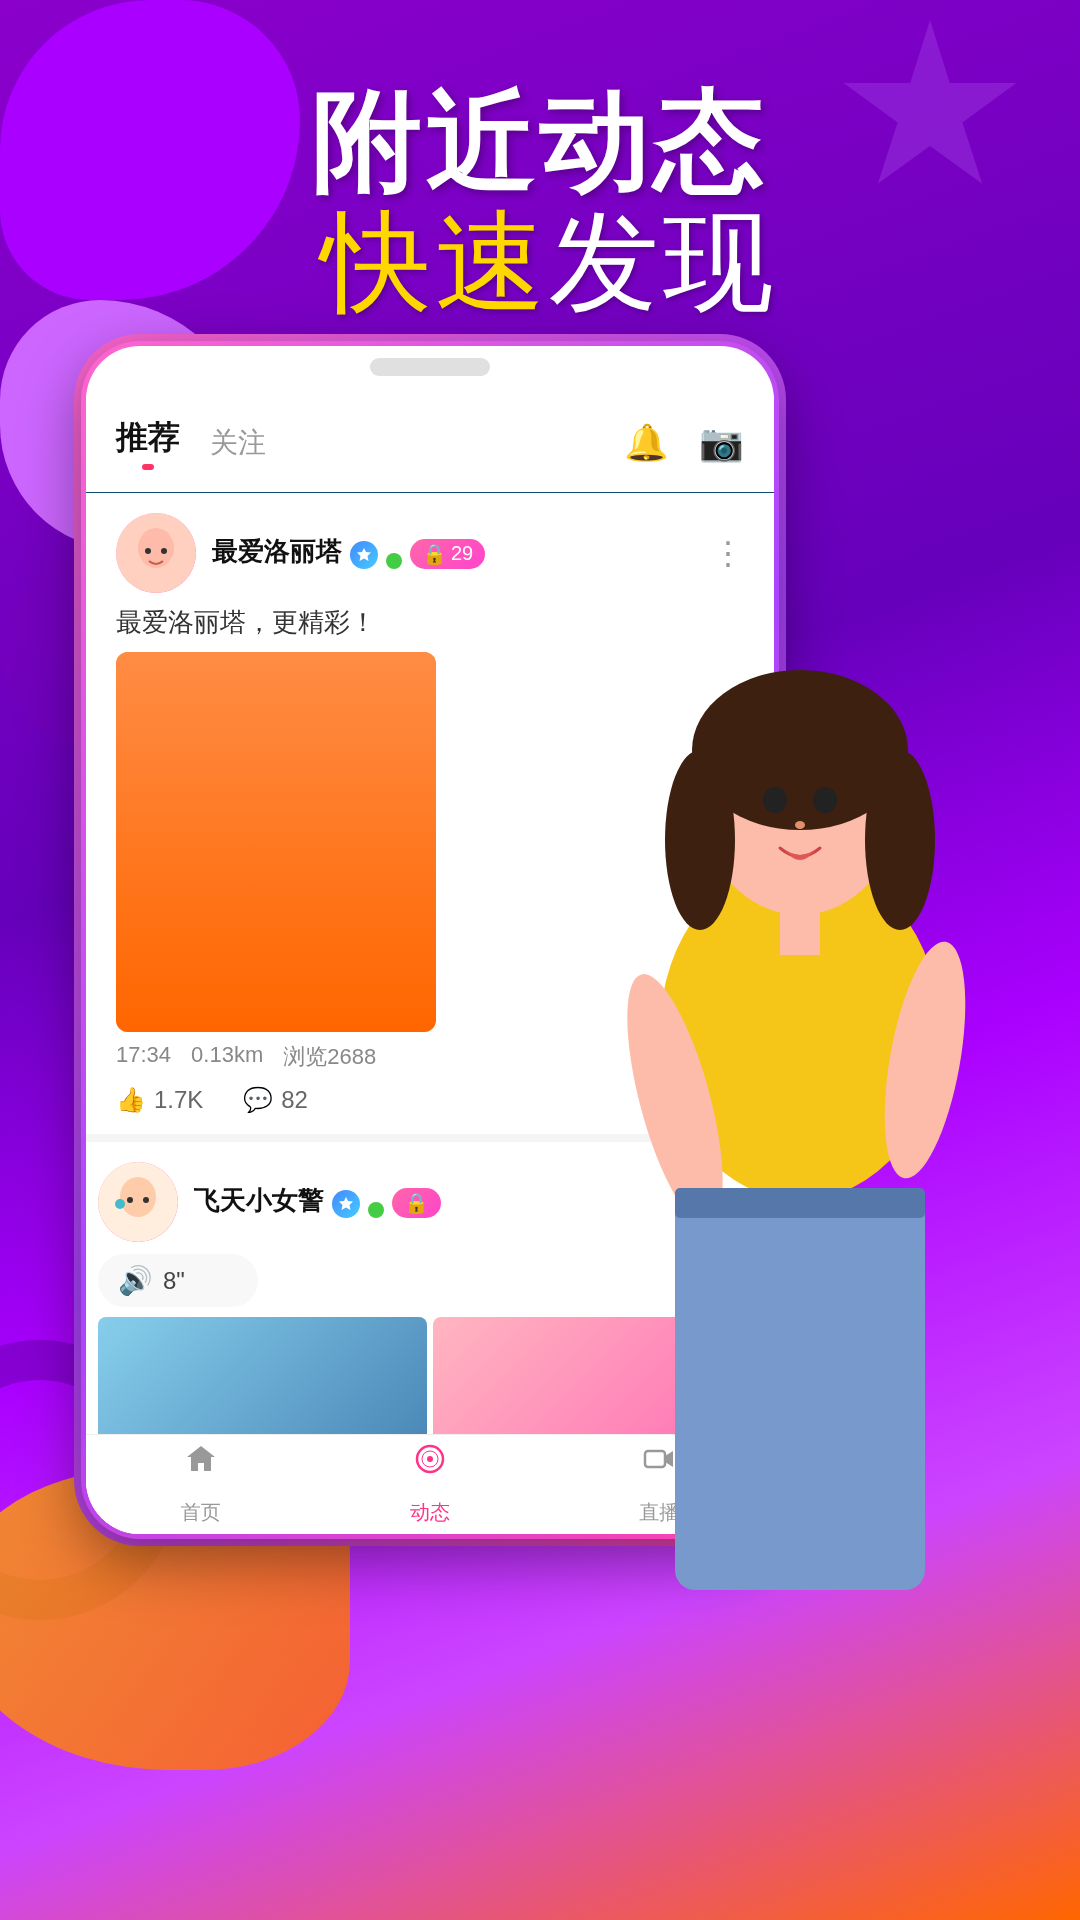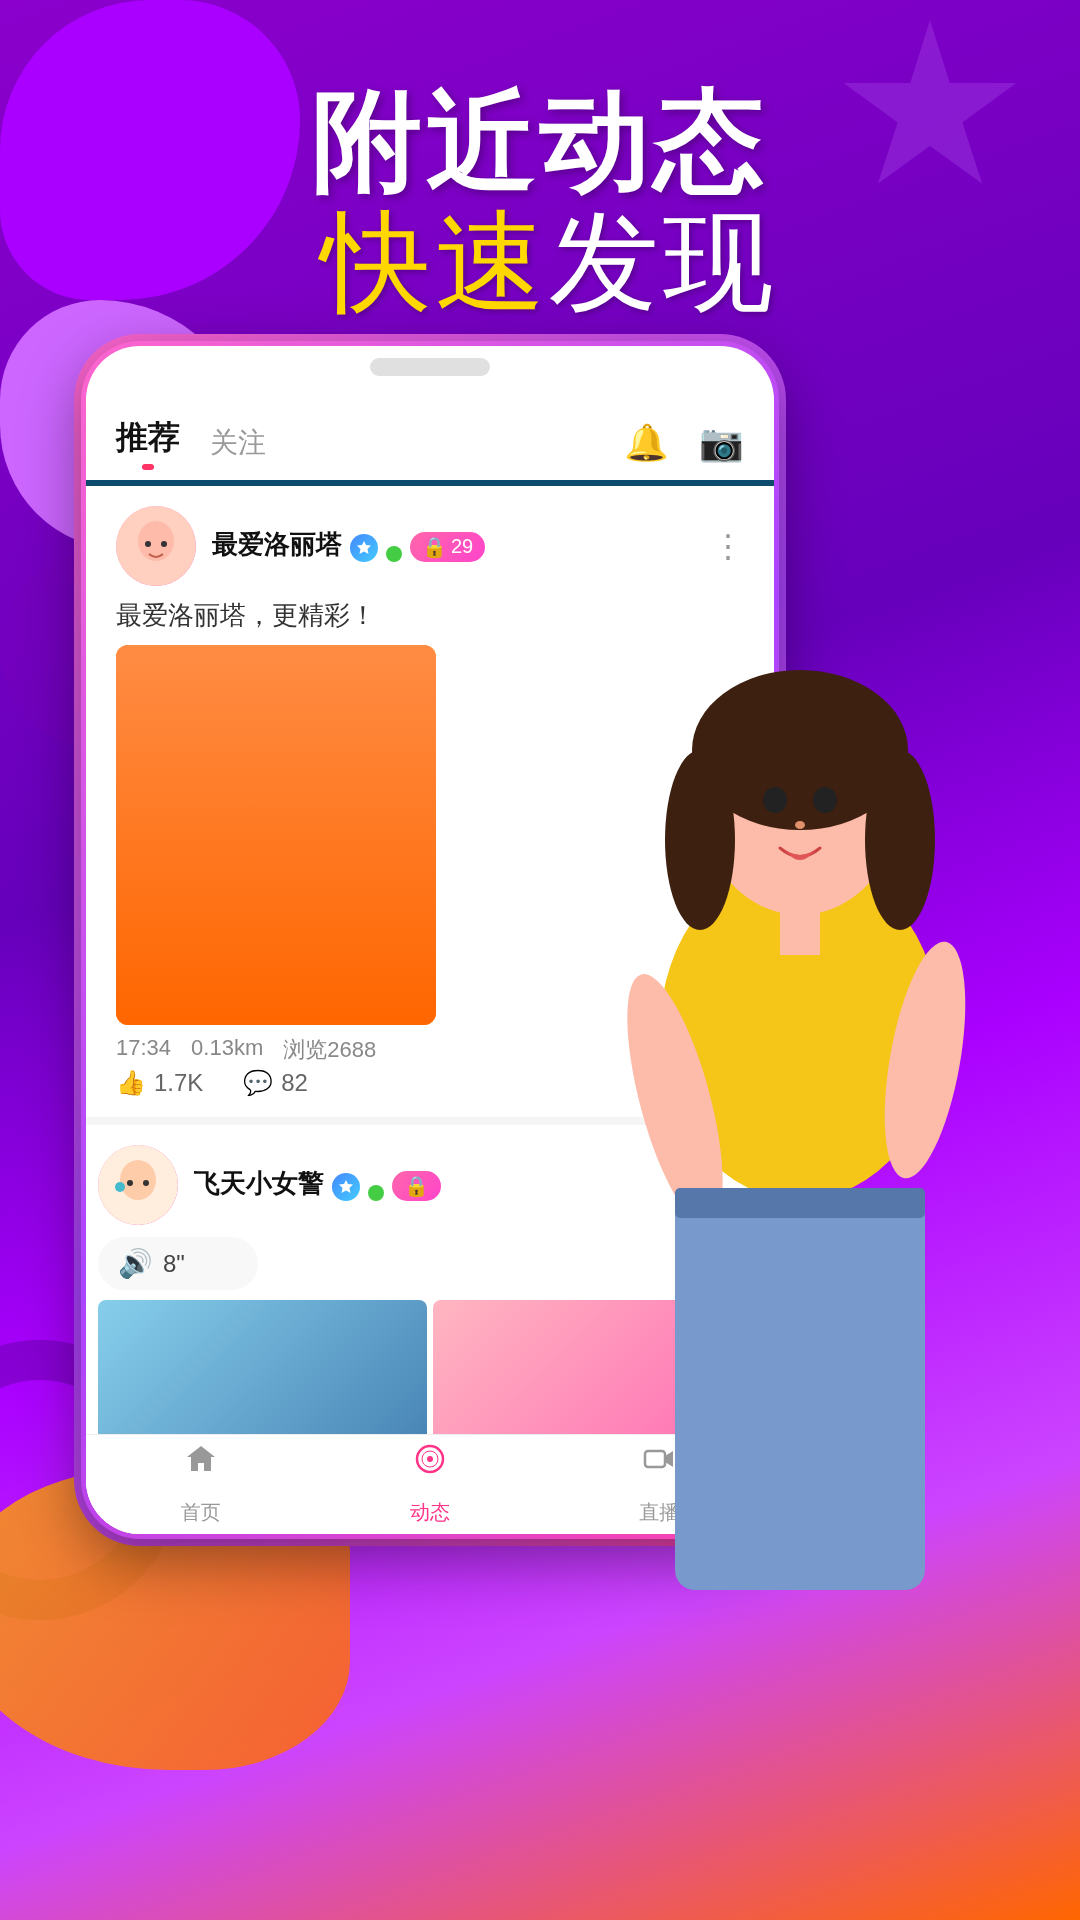--- a/index.html
+++ b/index.html
@@ -131,22 +131,22 @@
       top: 50px;
       left: 0; right: 0; bottom: 0;
       background: white;
       overflow: hidden;
     }
 
     
     .app-header {
       display: flex;
       align-items: center;
-      padding: 20px 30px 10px;
-      border-bottom: 6px solid #0c4a6e;
+      padding: 20px 30px 22px;
+      border-bottom: 1px solid #0c4a6e;
     }
     .app-tab-active {
       font-size: 32px;
       font-weight: 900;
       color: #111;
       margin-right: 30px;
     }
     .app-tab-active::after {
       content: '';
       display: block;
@@ -270,21 +270,21 @@
       width: 100%;
       height: 100%;
       background: linear-gradient(180deg, #FF8C44 0%, #FF6600 100%);
     }
     .post-stats {
       display: flex;
       gap: 20px;
       font-size: 22px;
       color: #888;
       margin-top: 10px;
-      margin-bottom: 4px;
+      margin-bottom: 14px;
     }
     .post-actions {
       display: flex;
       gap: 40px;
     }
     .action-btn {
       display: flex;
       align-items: center;
       gap: 8px;
       font-size: 24px;

